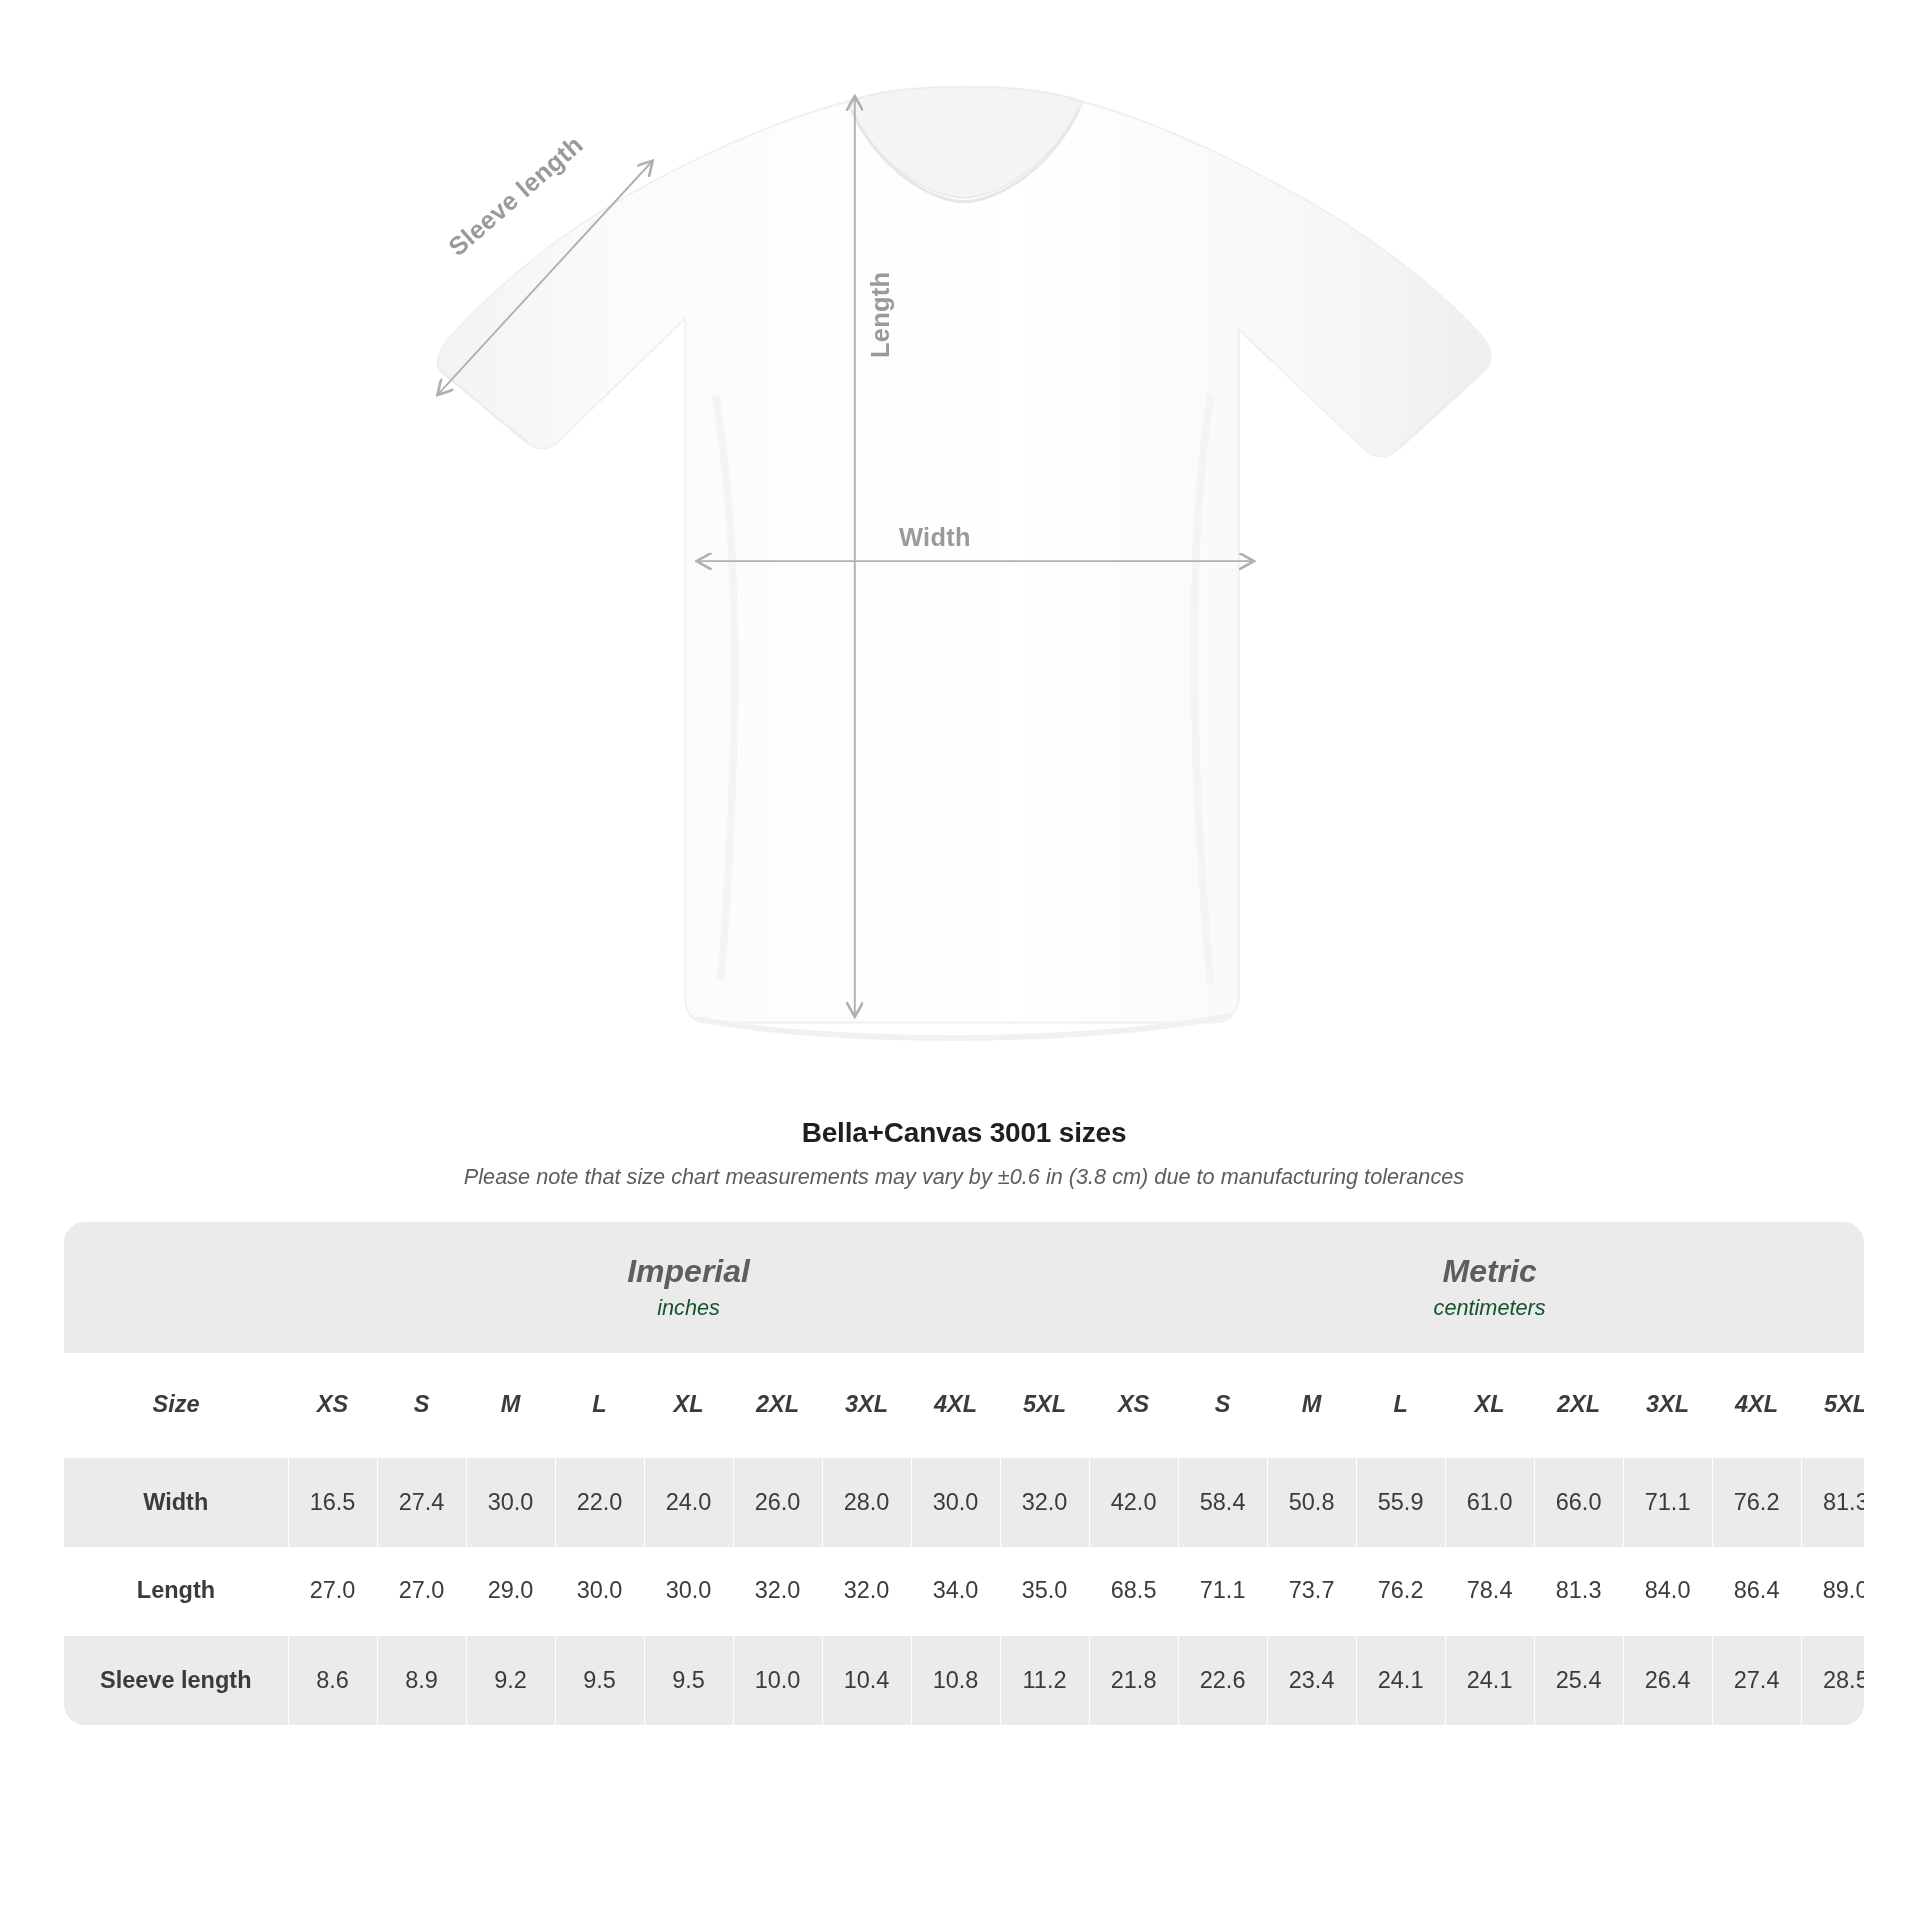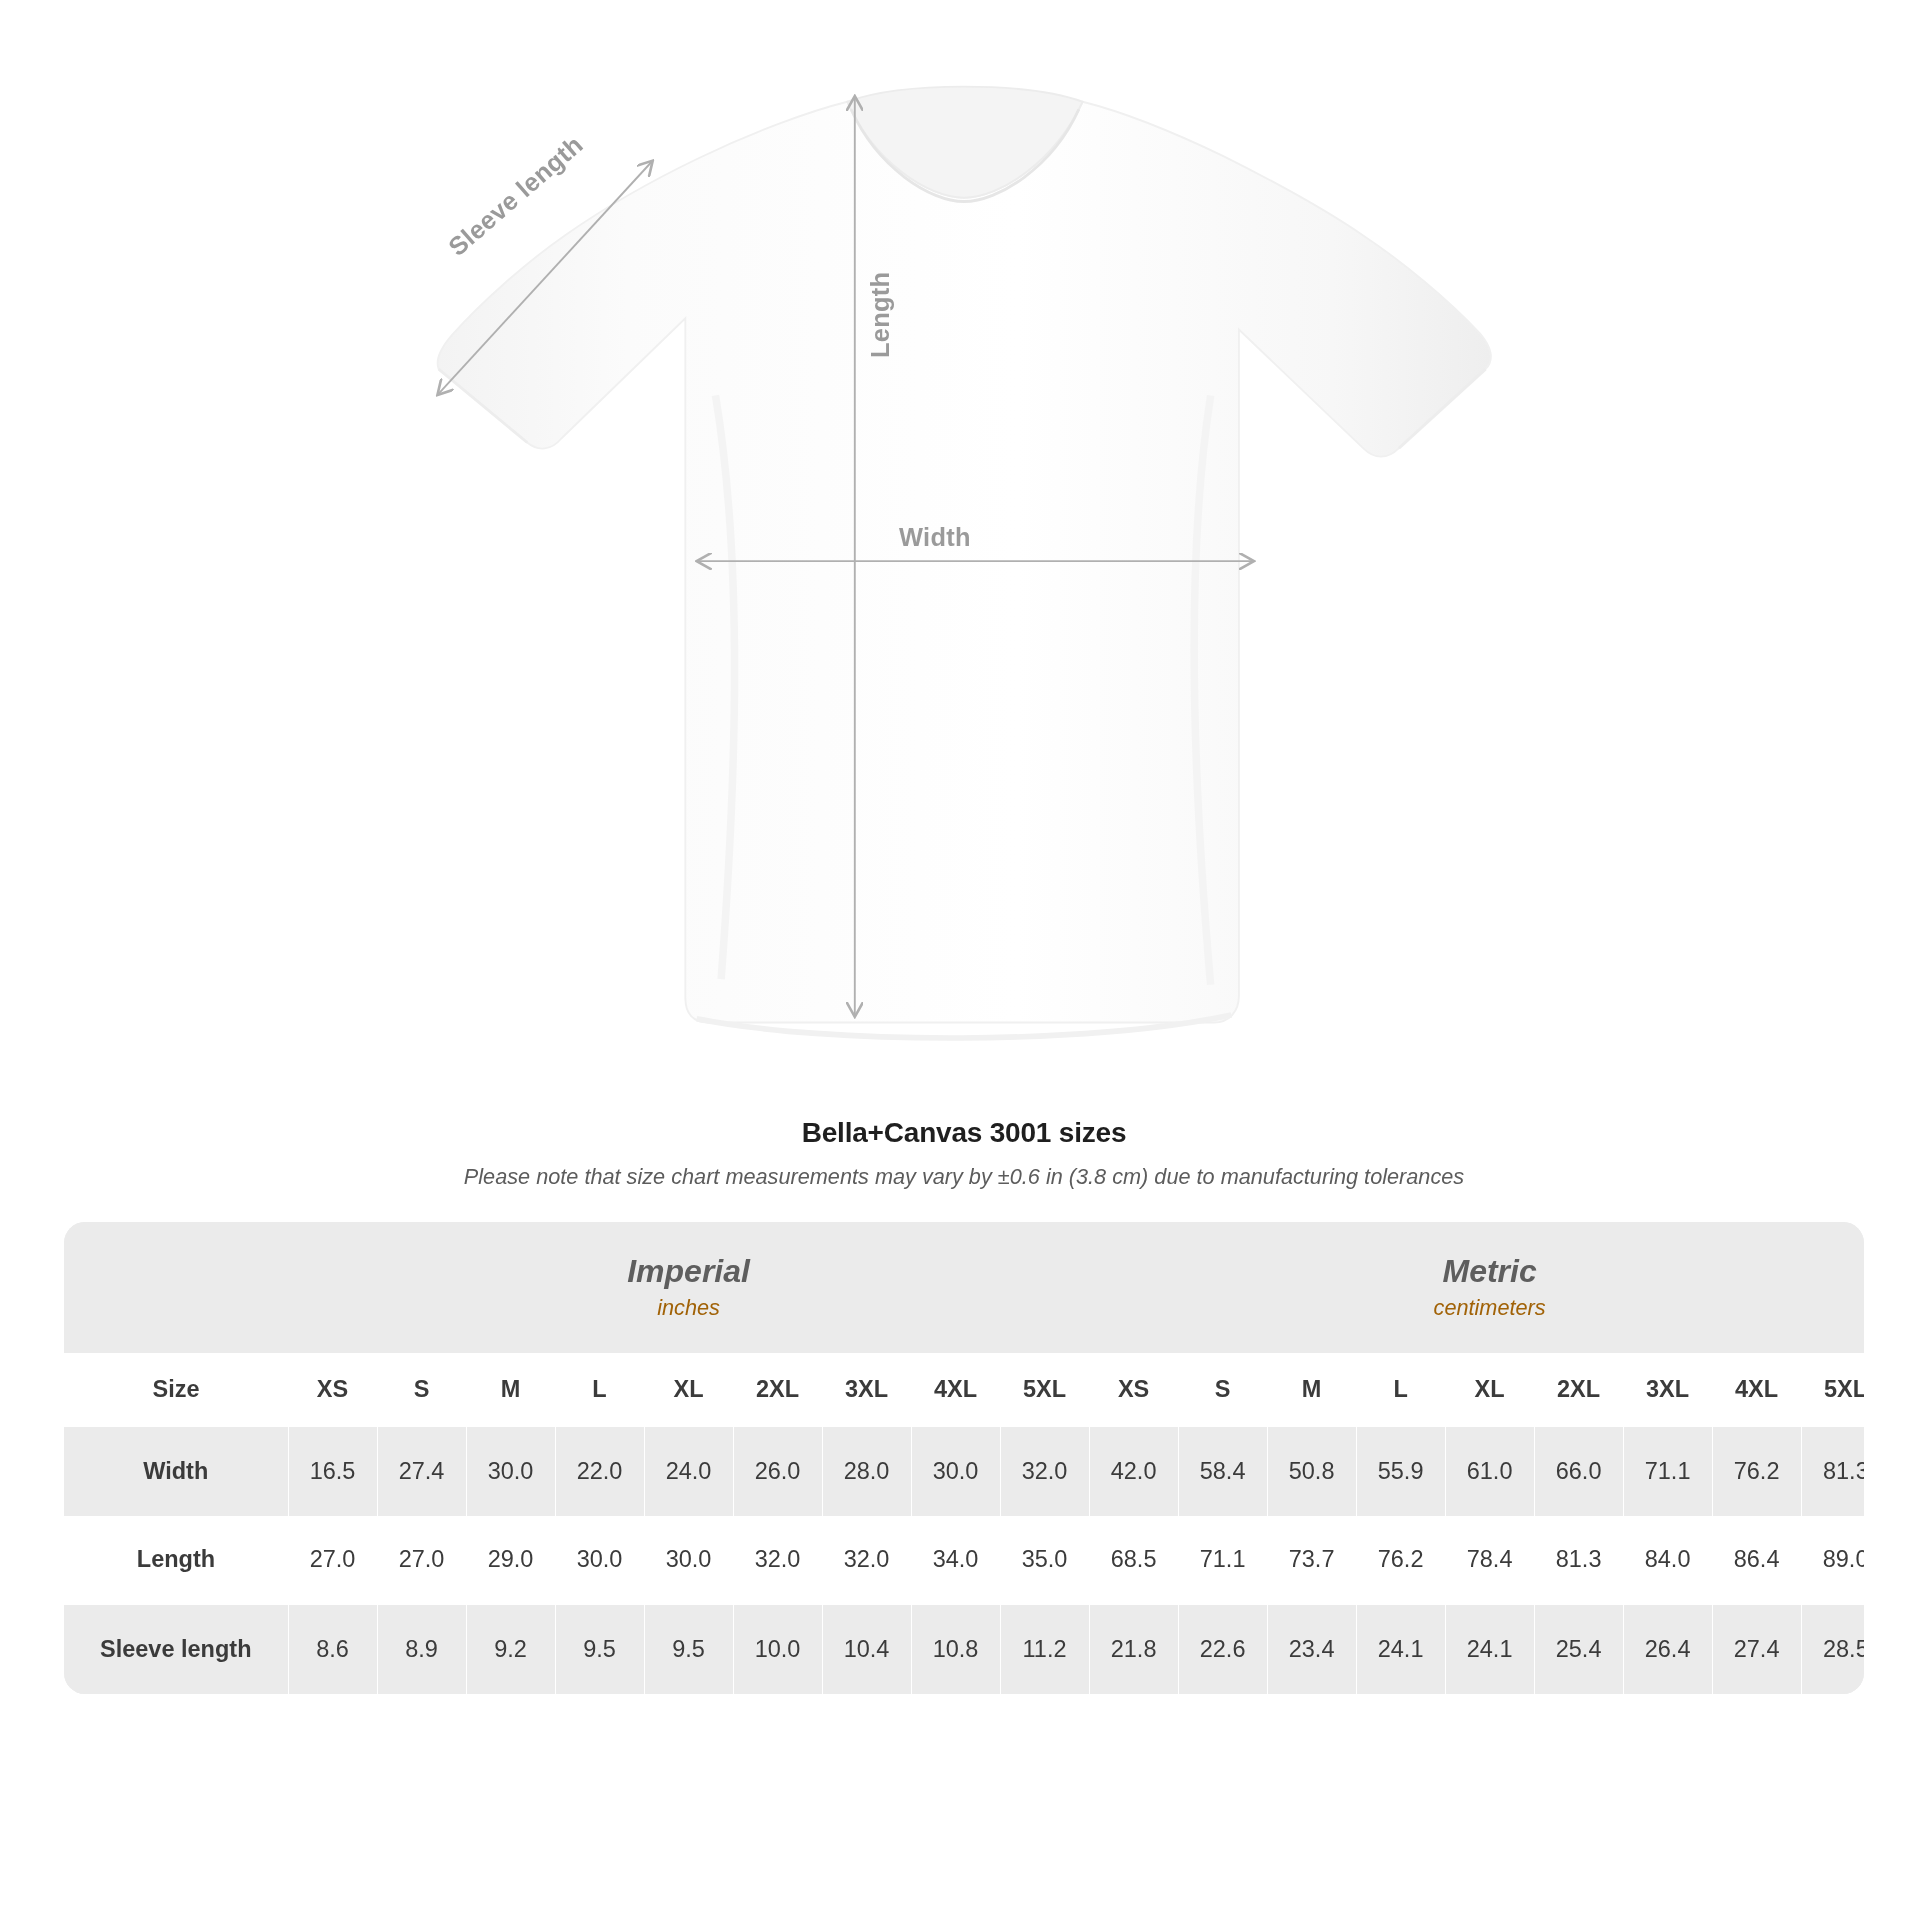--- a/index.html
+++ b/index.html
@@ -100,32 +100,33 @@
   }
   .unit-name {
     font-size: 32px;
     font-weight: bold;
     font-style: italic;
     color: #5e5e5e;
   }
   .unit-sub {
     font-size: 21.7px;
     font-style: italic;
-    color: #a16207;
+    color: #14532d;
     margin-top: 5.6px;
   }
 
   
   .head-row td {
-    height: 74px;
+    height: 105px;
     background: #ffffff;
     font-weight: bold;
     color: #4a4a4a;
     font-size: 24.5px;
     border-right: 0.9px solid #ebebeb;
+    font-style: italic;
   }
   .head-row td:last-child { border-right: none; }
   .head-row td.rowlabel {
     background: #ffffff;
   }
 
   .data-row td {
     height: 89px;
     border-right: 0.9px solid #e3e3e3;
     border-top: 0.9px solid #e3e3e3;

